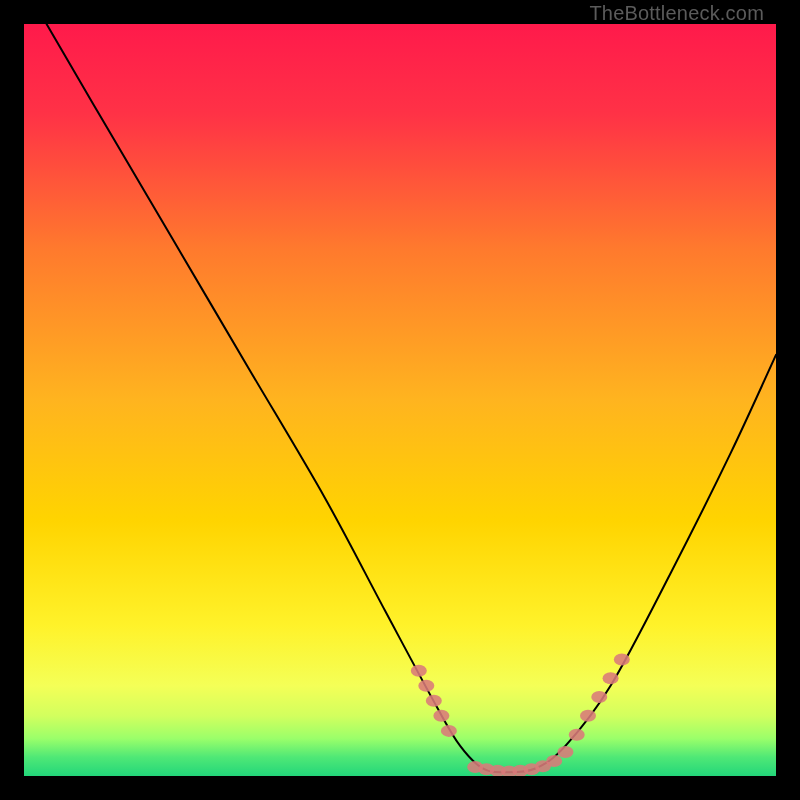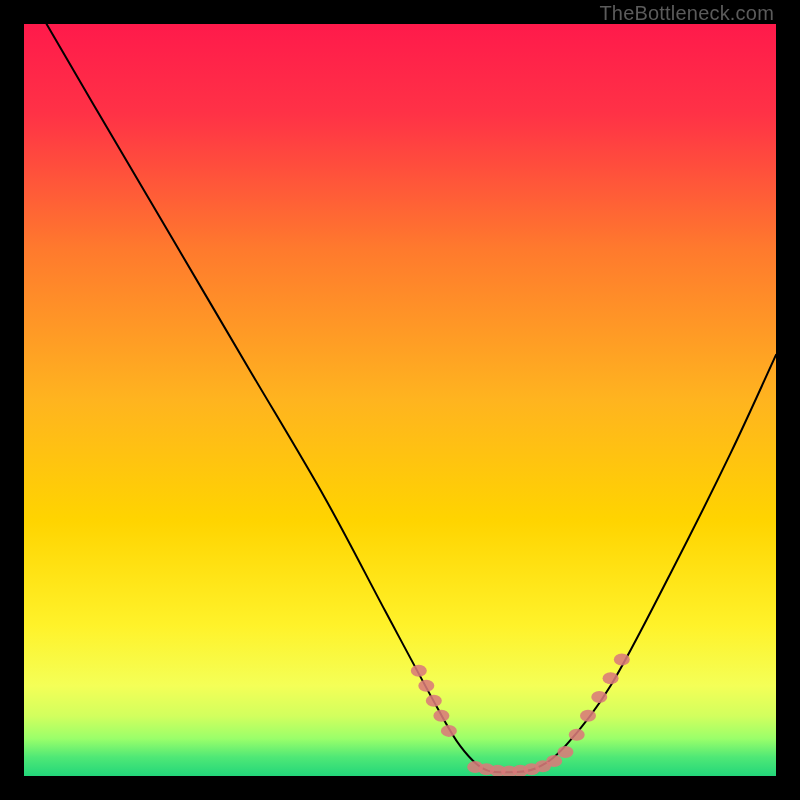--- a/index.html
+++ b/index.html
@@ -21,21 +21,21 @@
   .plot {
     position: absolute;
     left: 0;
     top: 0;
     width: 752px;
     height: 752px;
   }
   .watermark {
     position: absolute;
     top: 2px;
-    right: 26px;
+    right: 36px;
     font-family: Arial, Helvetica, sans-serif;
     font-size: 20px;
     font-weight: 500;
     color: #5b5b5b;
     letter-spacing: 0.2px;
   }
 </style>
 </head>
 <body>
 

